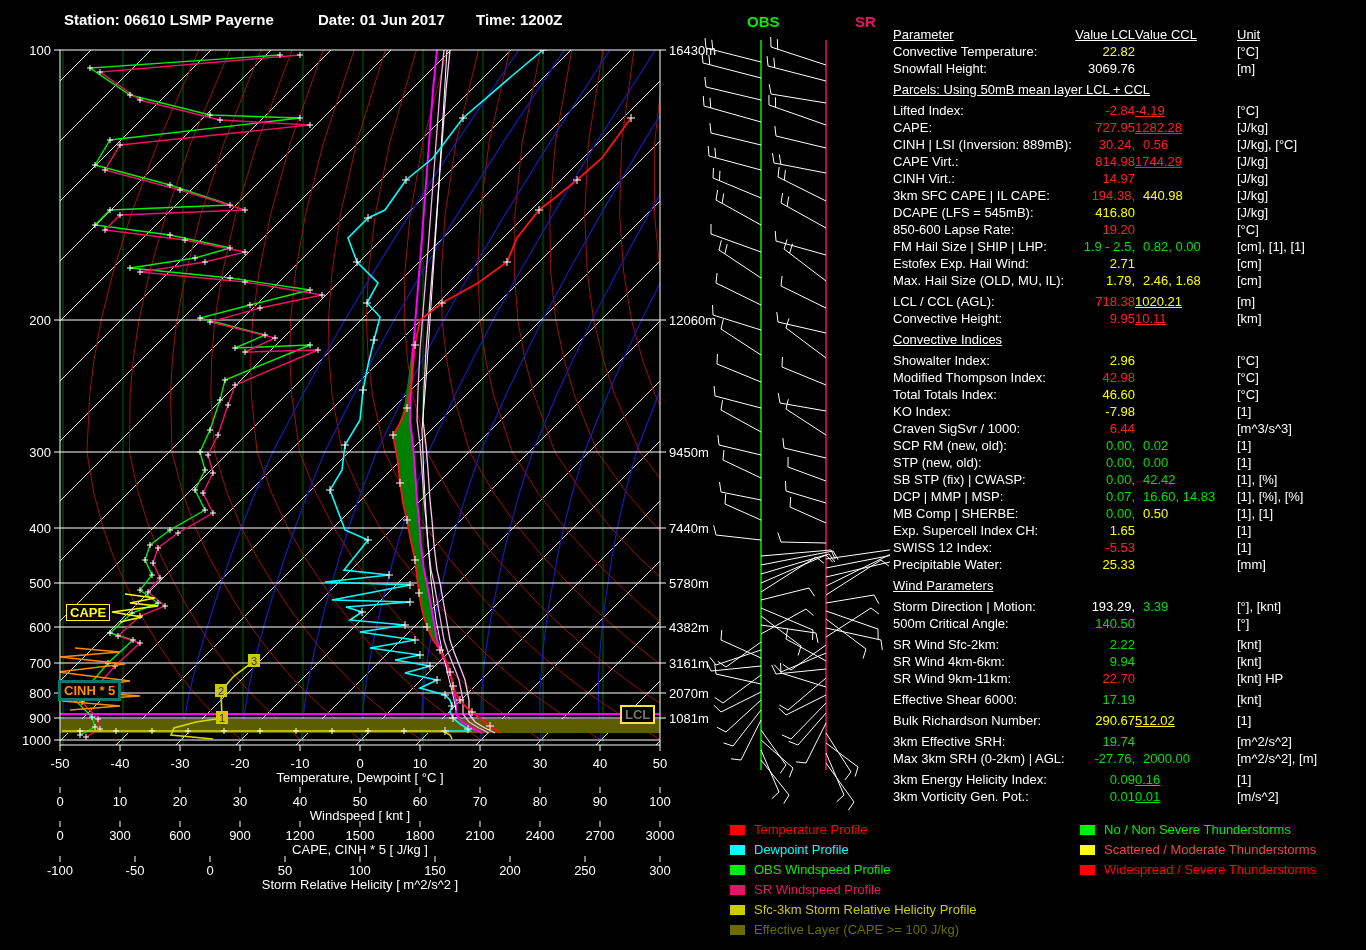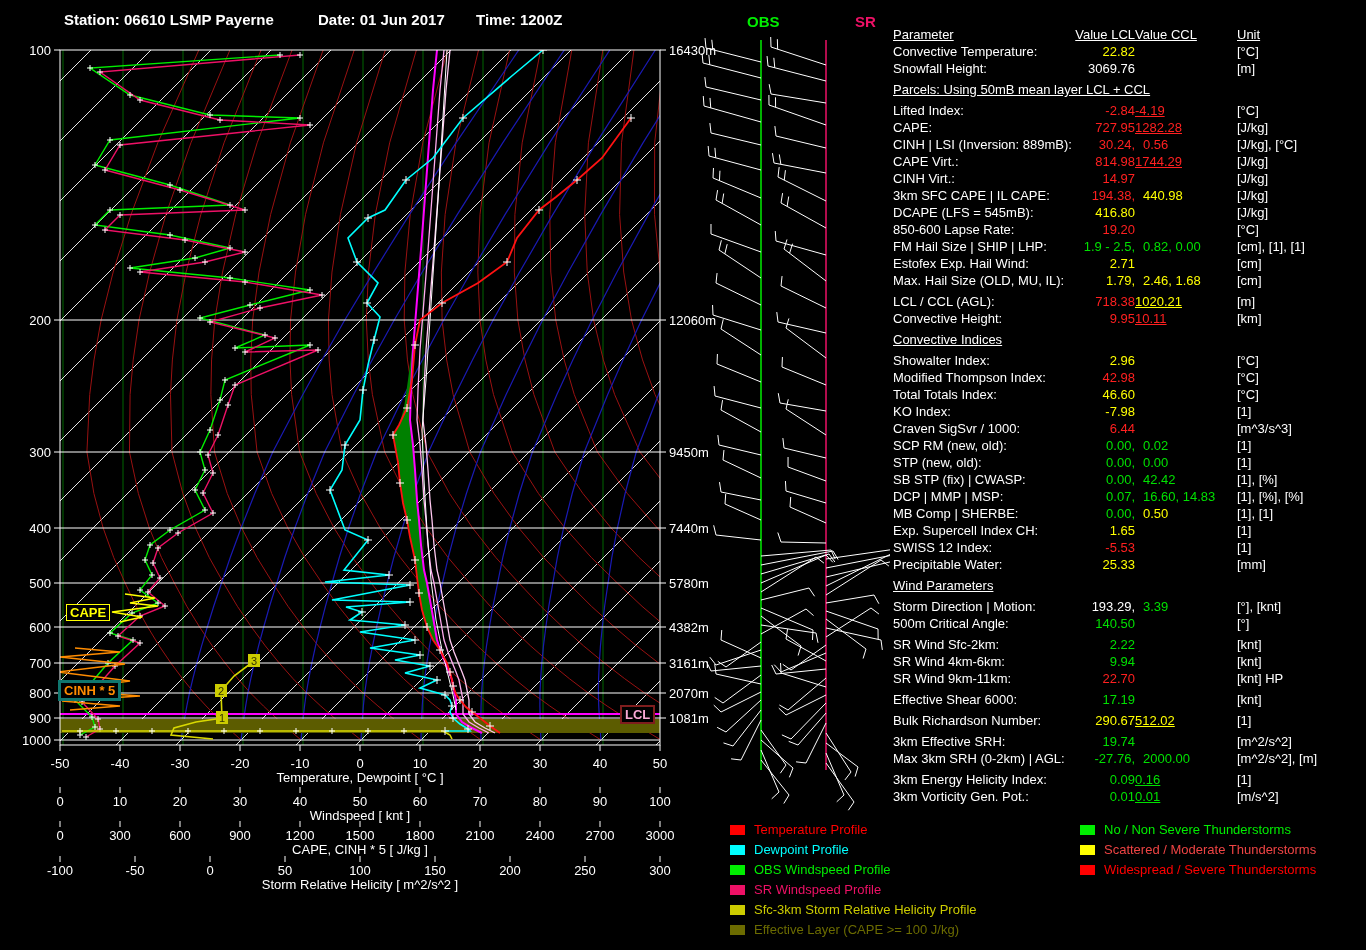--- a/index.html
+++ b/index.html
@@ -739,21 +739,21 @@
     <line x1="826" y1="743" x2="858" y2="767" stroke="#fff" stroke-width="1"></line>
     <line x1="858" y1="767" x2="855.08" y2="776.56" stroke="#fff" stroke-width="1"></line>
     <line x1="826" y1="753" x2="844" y2="795" stroke="#fff" stroke-width="1"></line>
     <line x1="844" y1="795" x2="836.6993623329994" y2="801.8279345087055" stroke="#fff" stroke-width="1"></line>
     <line x1="826" y1="763" x2="854" y2="802" stroke="#fff" stroke-width="1"></line>
     <line x1="854" y1="802" x2="848.3470599667498" y2="810.2440444552706" stroke="#fff" stroke-width="1"></line>
   </svg>
 
 <div class="annbox" style="left:66px;top:604px;color:#ffff00;border:1px solid #ffff00;">CAPE</div>
 <div class="annbox" style="left:58px;top:636px;color:#ff8c00;border:3px solid #0f766e;margin-top:44px;">CINH * 5</div>
-<div class="annbox" style="left:620px;top:705px;color:#f9a8d4;border:2px solid #7f1d1d;">LCL</div>
+<div class="annbox" style="left:620px;top:705px;color:#737373;border:2px solid #fde047;">LCL</div>
 <div class="annbox" style="left:744px;top:14px;color:#00ee00;font-size:15px;">OBS</div>
 <div class="annbox" style="left:852px;top:14px;color:#ee1166;font-size:15px;">SR</div>
 
 <div id="ptable">
   <div class="prow">
     <div class="lb u">Parameter</div>
     <div class="v1 u">Value LCL</div>
     <div class="v2r u">Value CCL</div>
     <div class="un u">Unit</div>
   </div>

